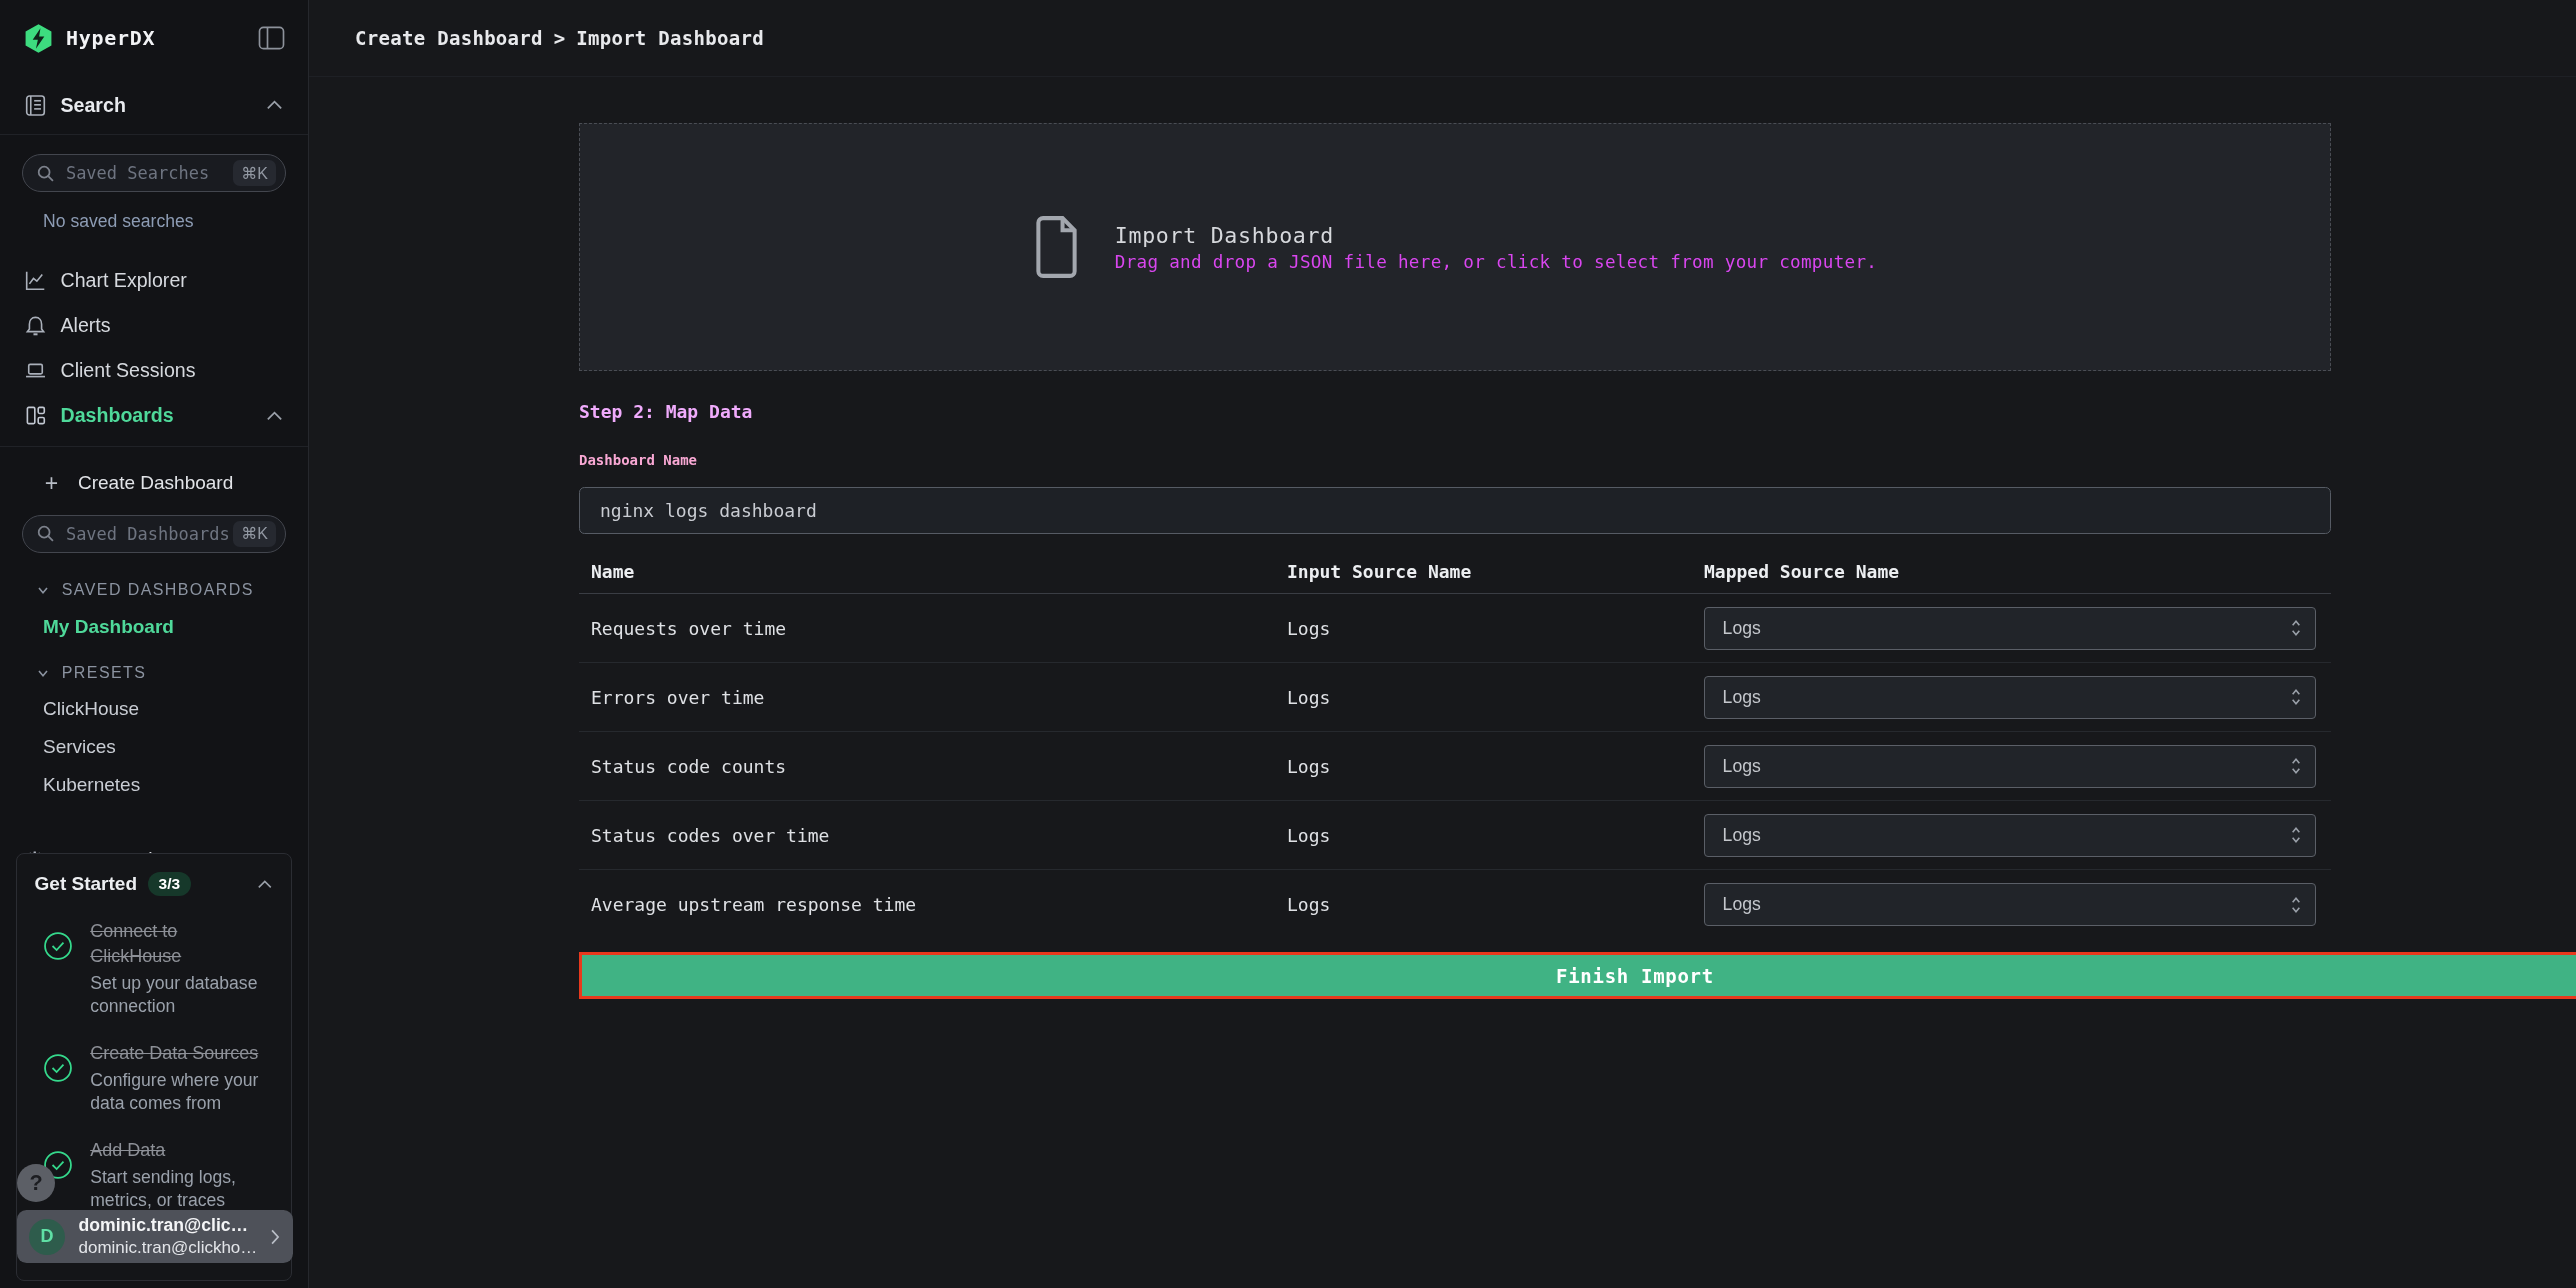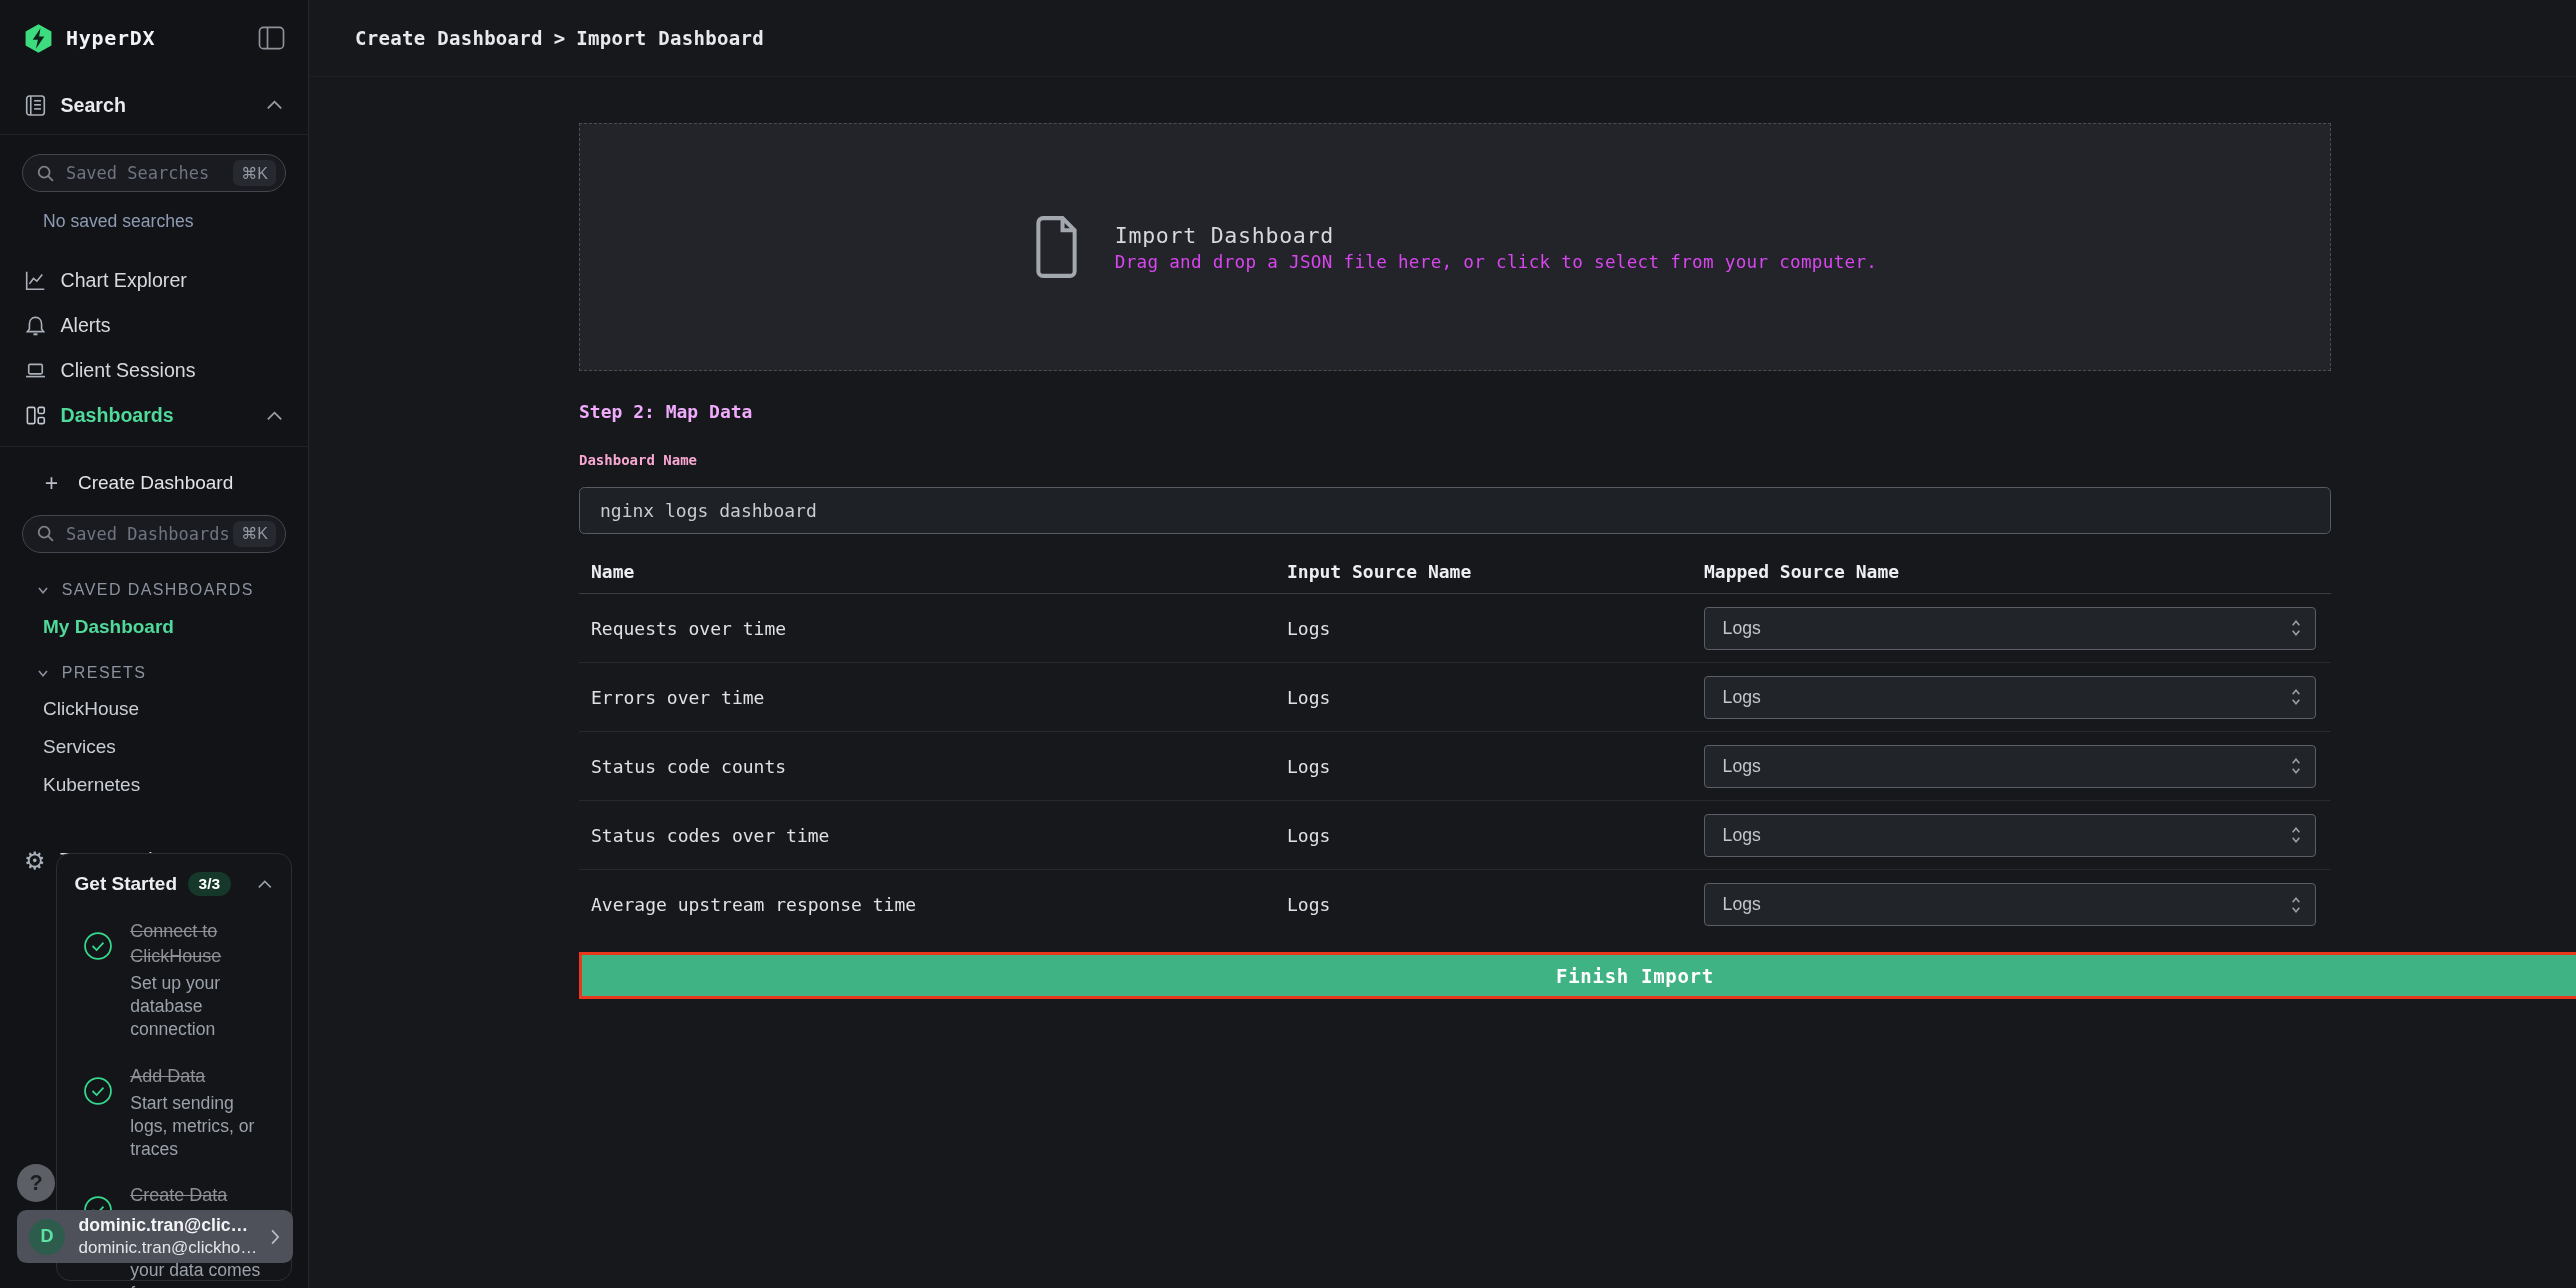--- a/index.html
+++ b/index.html
@@ -46,21 +46,21 @@
   .group-header .gh-label { margin-left:10.8px; font-size:16px; letter-spacing:1.4px; }
   .side-link { margin:17.6px 0 0 43px; font-size:19px; color:#c9cdd4; cursor:pointer; }
   .side-link.green { color:#4fd99a; font-weight:bold; font-size:19px; }
   .preset-item { margin:16px 0 0 43px; font-size:19px; color:#c9cdd4; cursor:pointer; }
 
   .team-row { display:flex; align-items:center; height:45px; padding:0 24px; margin-top:42px; }
   .gear-glyph { font-size:24px; color:#aab0ba; width:24px; line-height:24px; }
   .team-label { margin-left:12px; font-size:19.6px; color:#d6d9de; }
 
   
-  .gs-card { position:absolute; left:16px; right:16px; top:853px; bottom:6.8px; border:0.7px solid #2b2d33; border-radius:14px; background:#141518; padding:17.6px 17.6px 0 17.6px;margin-left:40px; }
+  .gs-card { position:absolute; left:16px; right:16px; top:853px; bottom:6.8px; border:0.7px solid #2b2d33; border-radius:8px; background:#141518; padding:17.6px 17.6px 0 17.6px; }
   .gs-head { display:flex; align-items:center; }
   .gs-title { font-size:19px; font-weight:bold; color:#eceef1; }
   .gs-badge { margin-left:10.8px; background:#16382a; color:#ffffff; font-size:15.5px; font-weight:bold; border-radius:675px; padding:3.4px 10.8px; }
   .gs-head .chev { margin-left:auto; color:#9aa0a9; }
   .gs-item { display:flex; margin-top:23px; }
   .gs-check { width:30px; height:30px; flex:none; margin:12px 0 0 8px; color:#35d98c; }
   .gs-texts { margin-left:17.6px; }
   .gs-item-title { font-size:18px; color:#8d9097; text-decoration:line-through; line-height:1.35; max-width:169px; }
   .gs-item-desc { font-size:17.6px; color:#9aa1ab; line-height:1.3; margin-top:4px; max-width:176px; }
 
@@ -250,33 +250,33 @@
           <div class="gs-item-desc">Set up your database connection</div>
         </div>
       </div>
 
       <div class="gs-item">
         <svg class="gs-check" viewBox="0 0 44 44" fill="none" stroke="currentColor" stroke-width="2.6">
           <circle cx="22" cy="22" r="19"></circle>
             <polyline points="14,22 20,28 30,17"></polyline>
         </svg>
         <div class="gs-texts">
-          <div class="gs-item-title">Add Data</div>
-          <div class="gs-item-desc">Start sending logs, metrics, or traces</div>
+          <div class="gs-item-title">Create Data Sources</div>
+          <div class="gs-item-desc">Configure where your data comes from</div>
         </div>
       </div>
 
       <div class="gs-item">
         <svg class="gs-check" viewBox="0 0 44 44" fill="none" stroke="currentColor" stroke-width="2.6">
           <circle cx="22" cy="22" r="19"></circle>
             <polyline points="14,22 20,28 30,17"></polyline>
         </svg>
         <div class="gs-texts">
-          <div class="gs-item-title">Create Data Sources</div>
-          <div class="gs-item-desc">Configure where your data comes from</div>
+          <div class="gs-item-title">Add Data</div>
+          <div class="gs-item-desc">Start sending logs, metrics, or traces</div>
         </div>
       </div>
     </div>
 
     <div class="help-fab">?</div>
 
     <div class="user-row">
       <div class="avatar">D</div>
       <div class="user-texts">
         <div class="user-name">dominic.tran@clic…</div>

